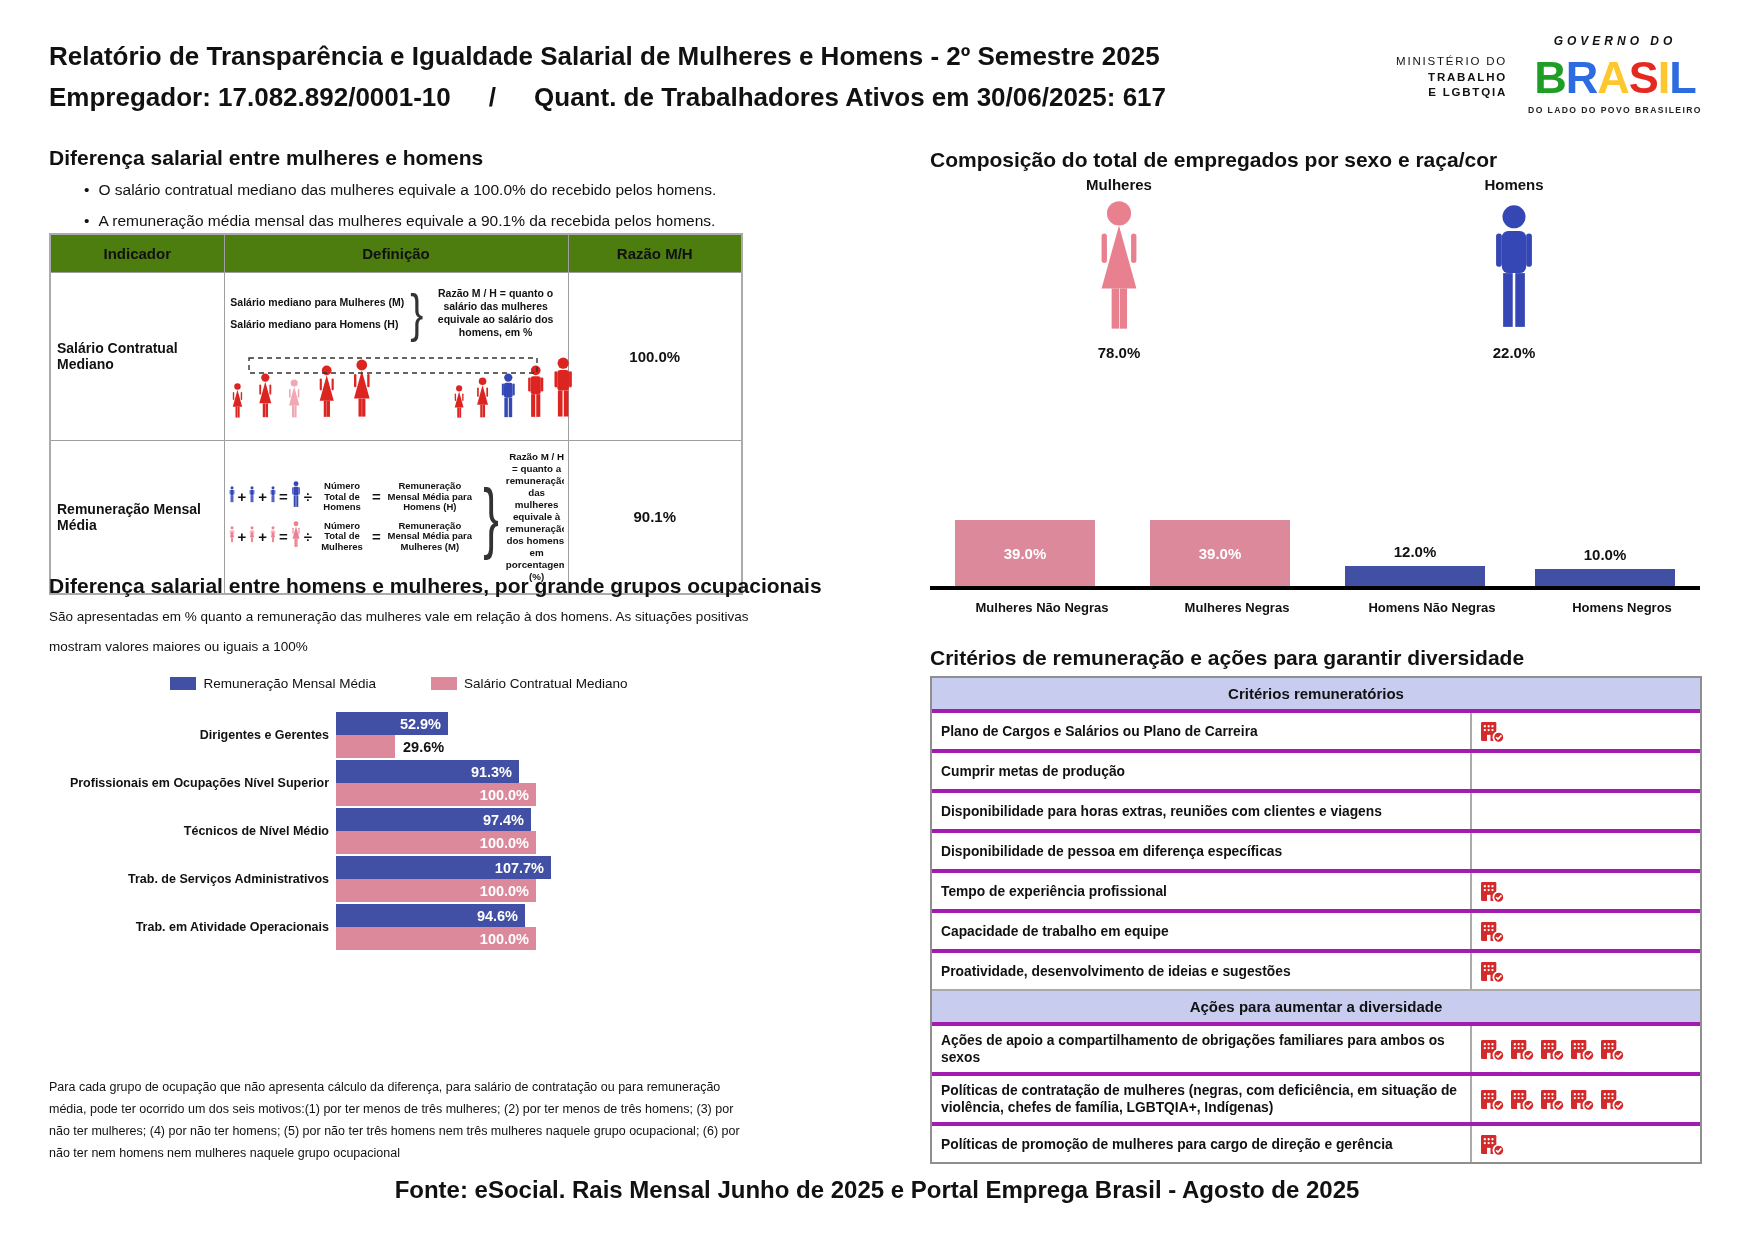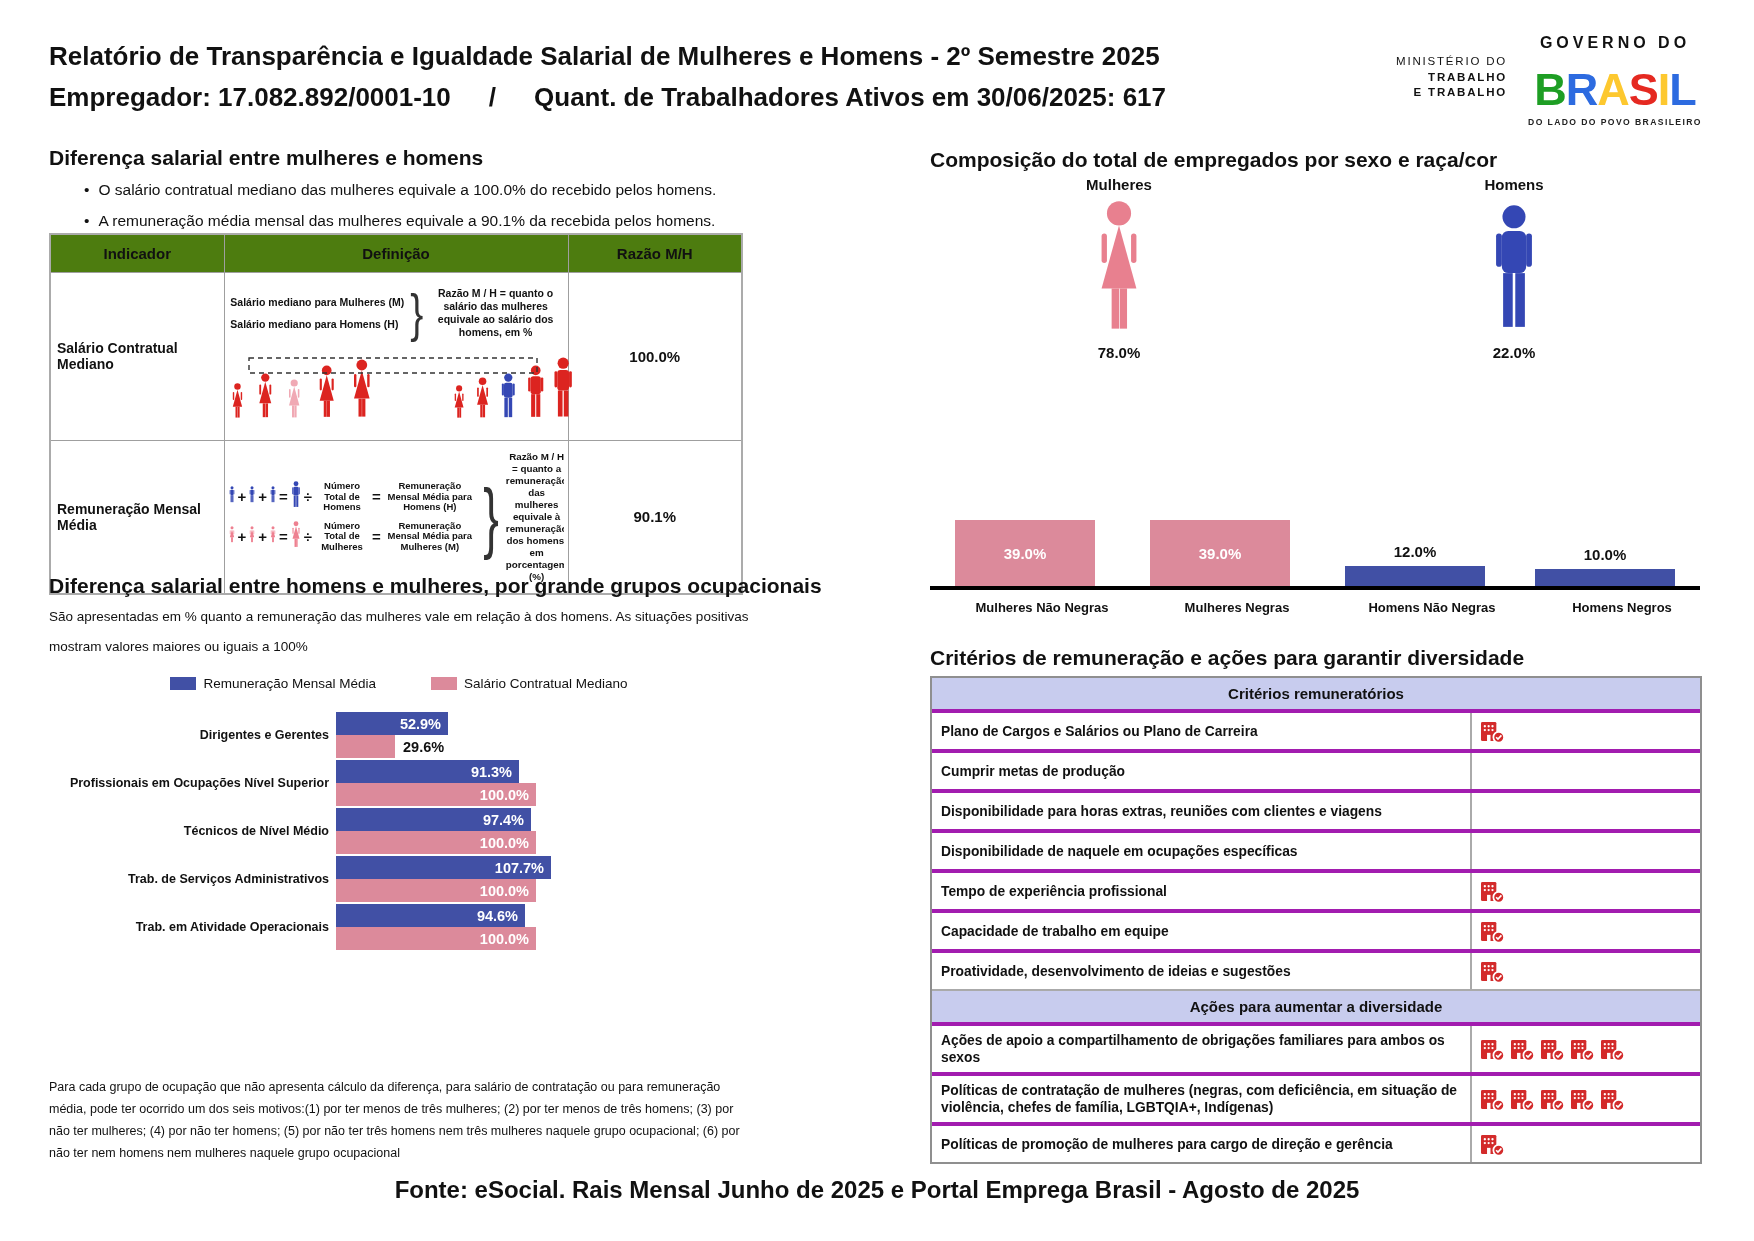--- a/index.html
+++ b/index.html
@@ -8,21 +8,21 @@
   .abs { position:absolute; }
 
   
   .title-block { left:49px; top:36px; }
   .title-line { font-size:26px; font-weight:bold; line-height:41px; white-space:nowrap; }
   .subtitle-line { font-size:26px; font-weight:bold; line-height:41px; display:flex; gap:38px; white-space:nowrap; }
   .ministry { left:1362px; top:54px; width:145px; text-align:right; font-size:11.5px; letter-spacing:1.8px; line-height:15.5px; }
   .ministry div:first-child { font-weight:normal; }
   .ministry div { font-weight:bold; }
   .govlogo { left:1520px; top:34px; width:190px; text-align:center; }
-  .govlogo .gov-top { font-size:16px; font-weight:bold; letter-spacing:4px; margin-bottom:14px; }
+  .govlogo .gov-top { font-size:12px; font-weight:bold; letter-spacing:4px; margin-bottom:6px;font-style:italic; }
   .govlogo .gov-name { font-size:45px; font-weight:800; letter-spacing:-1px; line-height:48px; }
   .govlogo .gov-bottom { font-size:8.6px; letter-spacing:1.4px; margin-top:3px; font-weight:bold; color:#222; }
 
   
   .sec-heading { font-size:21px; font-weight:bold; }
 
   
   .bullets { left:84px; top:174px; font-size:15.5px; line-height:31px; }
   .bullets .b { display:flex; gap:9px; }
 
@@ -94,21 +94,21 @@
   <div class="subtitle-line">
     <span>Empregador: 17.082.892/0001-10</span>
     <span>/</span>
     <span>Quant. de Trabalhadores Ativos em 30/06/2025: 617</span>
   </div>
 </div>
 
 <div class="abs ministry">
   <div>MINISTÉRIO DO</div>
   <div>TRABALHO</div>
-  <div>E TRABALHO</div>
+  <div>E LGBTQIA</div>
 </div>
 
 <div class="abs govlogo">
   <div class="gov-top">GOVERNO DO</div>
   <div class="gov-name" id="brasil-letters"><span style="color:#1e9e24">B</span><span style="color:#2d6be0">R</span><span style="color:#fdc82f">A</span><span style="color:#e52921">S</span><span style="color:#fdc82f">I</span><span style="color:#2d6be0">L</span></div>
   <div class="gov-bottom">DO LADO DO POVO BRASILEIRO</div>
 </div>
 
 <div class="abs sec-heading" style="left:49px; top:146px;">Diferença salarial entre mulheres e homens</div>
 
@@ -471,21 +471,21 @@
     </div>
     <div class="crow">
       <div class="clabel">Cumprir metas de produção</div>
       <div class="cicons"></div>
     </div>
     <div class="crow">
       <div class="clabel">Disponibilidade para horas extras, reuniões com clientes e viagens</div>
       <div class="cicons"></div>
     </div>
     <div class="crow">
-      <div class="clabel">Disponibilidade de naquele em ocupações específicas</div>
+      <div class="clabel">Disponibilidade de pessoa em diferença específicas</div>
       <div class="cicons"></div>
     </div>
     <div class="crow">
       <div class="clabel">Tempo de experiência profissional</div>
       <div class="cicons">
         <svg width="25" height="23" viewBox="0 0 26 24">
           <rect x="1" y="2" width="16" height="20" rx="1.5" fill="#d32b2b"></rect>
           <g fill="#fff">
             <circle cx="5" cy="6.5" r="1.2"></circle>
             <circle cx="9" cy="6.5" r="1.2"></circle>

